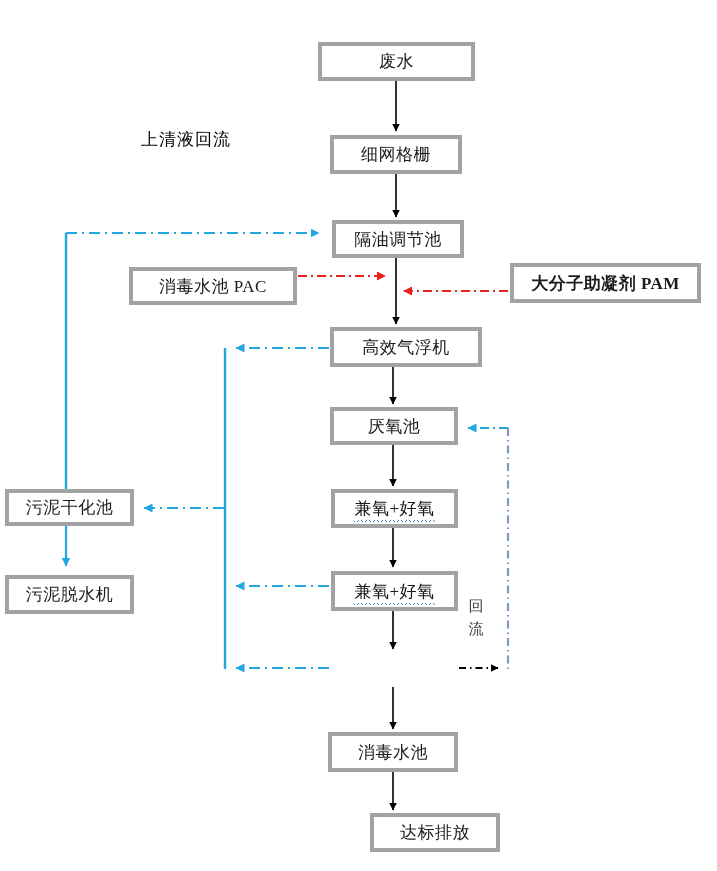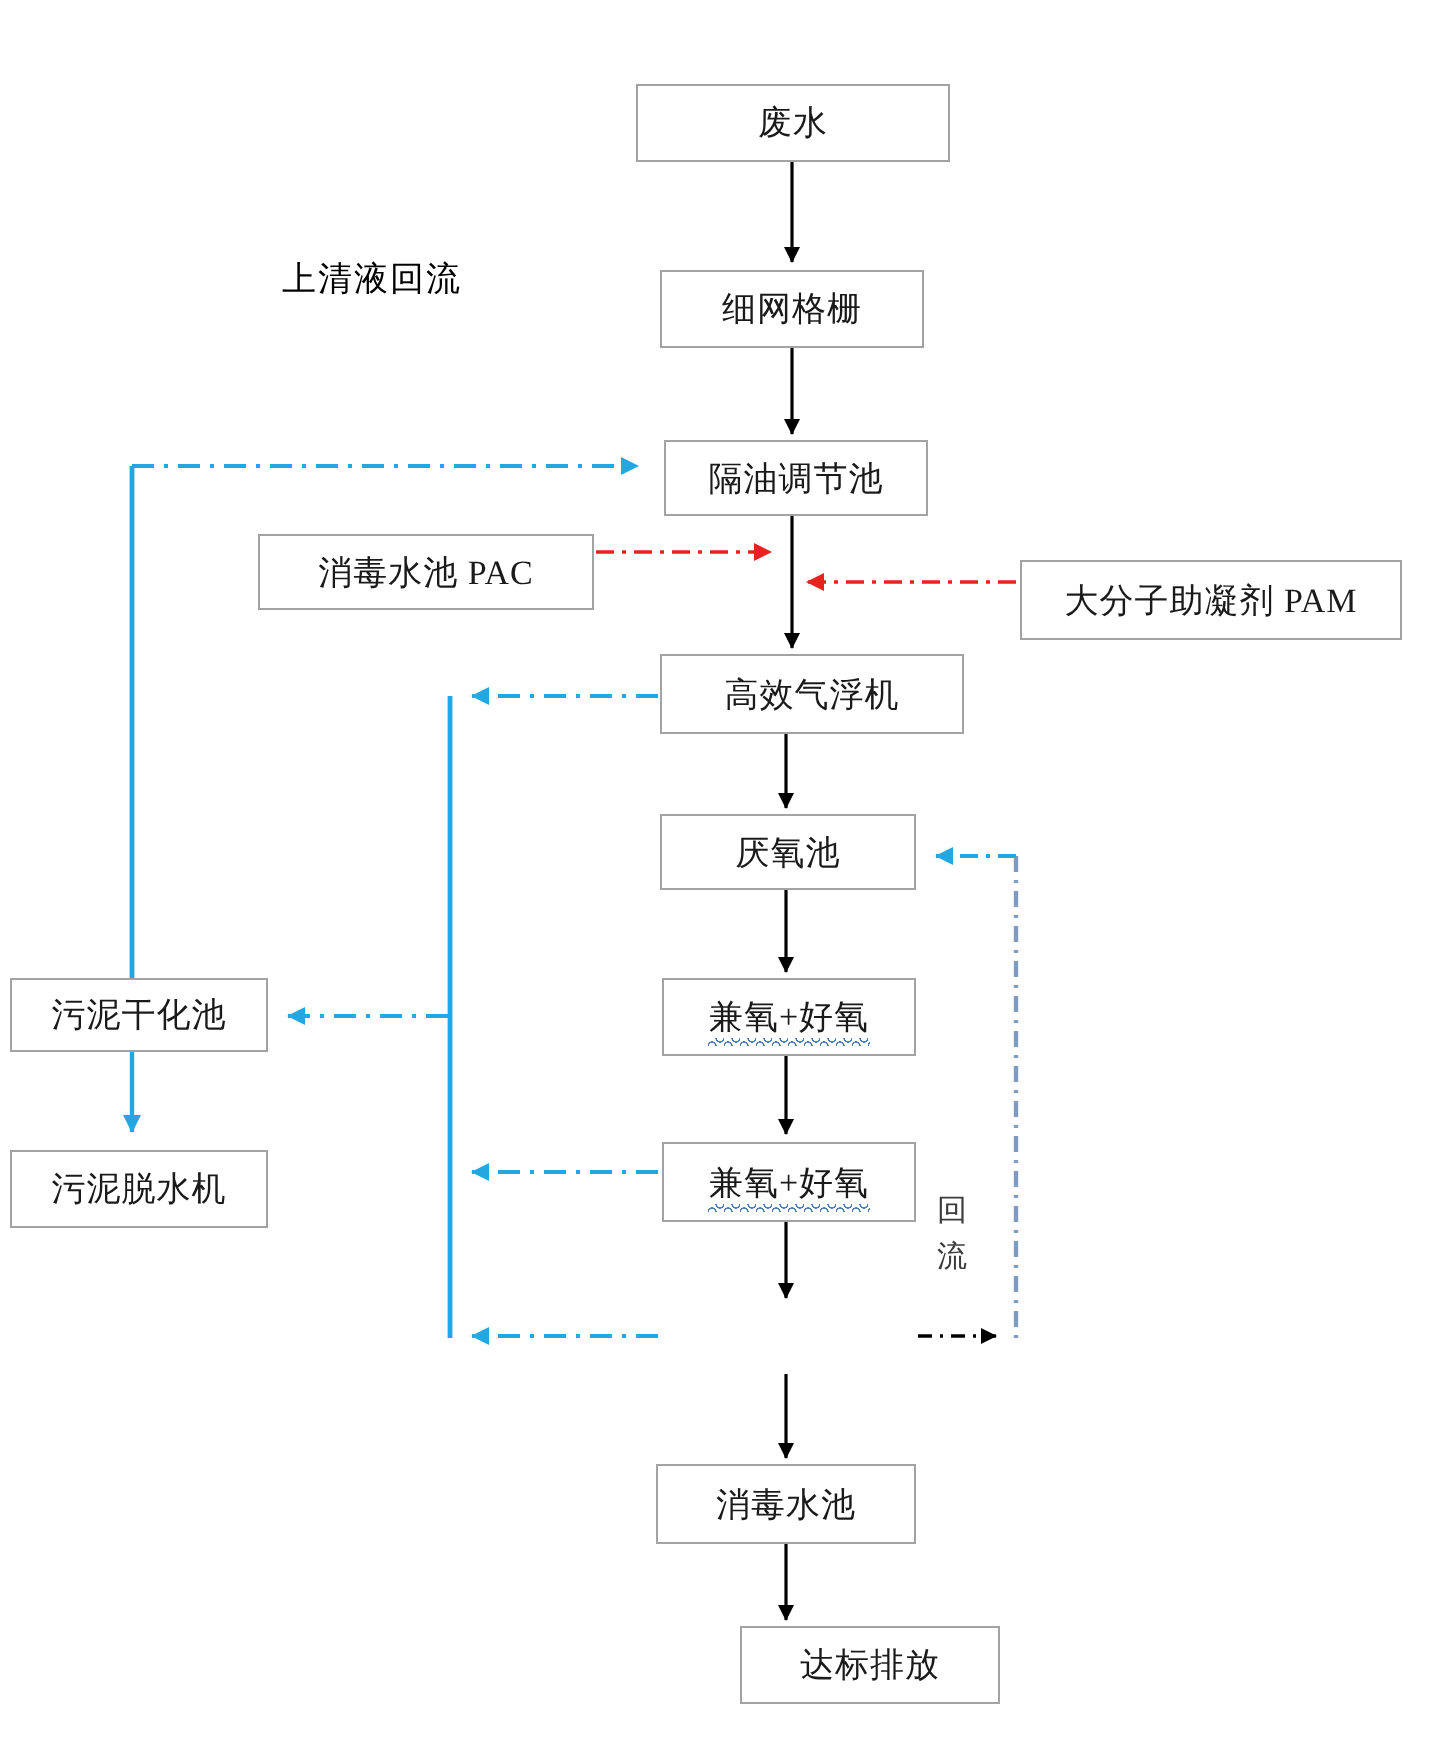--- a/index.html
+++ b/index.html
@@ -11,21 +11,21 @@
     position: relative;
     width: 717px;
     height: 871px;
     background: #ffffff;
     font-family: "Liberation Serif", "DejaVu Serif", serif;
     overflow: hidden;
   }
   .node {
     position: absolute;
     box-sizing: border-box;
-    border: 1px solid #a3a3a3;
+    border: 4px solid #a3a3a3;
     background: #ffffff;
     display: flex;
     align-items: center;
     justify-content: center;
     font-size: 17px;
     color: #1a1a1a;
     letter-spacing: 0.5px;
     white-space: nowrap;
     z-index: 3;
   }
@@ -145,21 +145,21 @@
   </div>
 
   <div class="node" style="left:332px; top:220px; width:132px; height:38px;">
     <span class="txt">隔油调节池</span>
   </div>
 
   <div class="node" style="left:129px; top:267px; width:168px; height:38px;">
     <span class="txt">消毒水池 PAC</span>
   </div>
 
-  <div class="node" style="left:510px; top:280px; width:191px; height:40px;">
+  <div class="node" style="left:510px; top:263px; width:191px; height:40px;font-weight:bold;">
     <span class="txt">大分子助凝剂 PAM</span>
   </div>
 
   <div class="node" style="left:330px; top:327px; width:152px; height:40px;text-align:center;">
     <span class="txt">高效气浮机</span>
   </div>
 
   <div class="node" style="left:330px; top:407px; width:128px; height:38px;">
     <span class="txt">厌氧池</span>
   </div>

